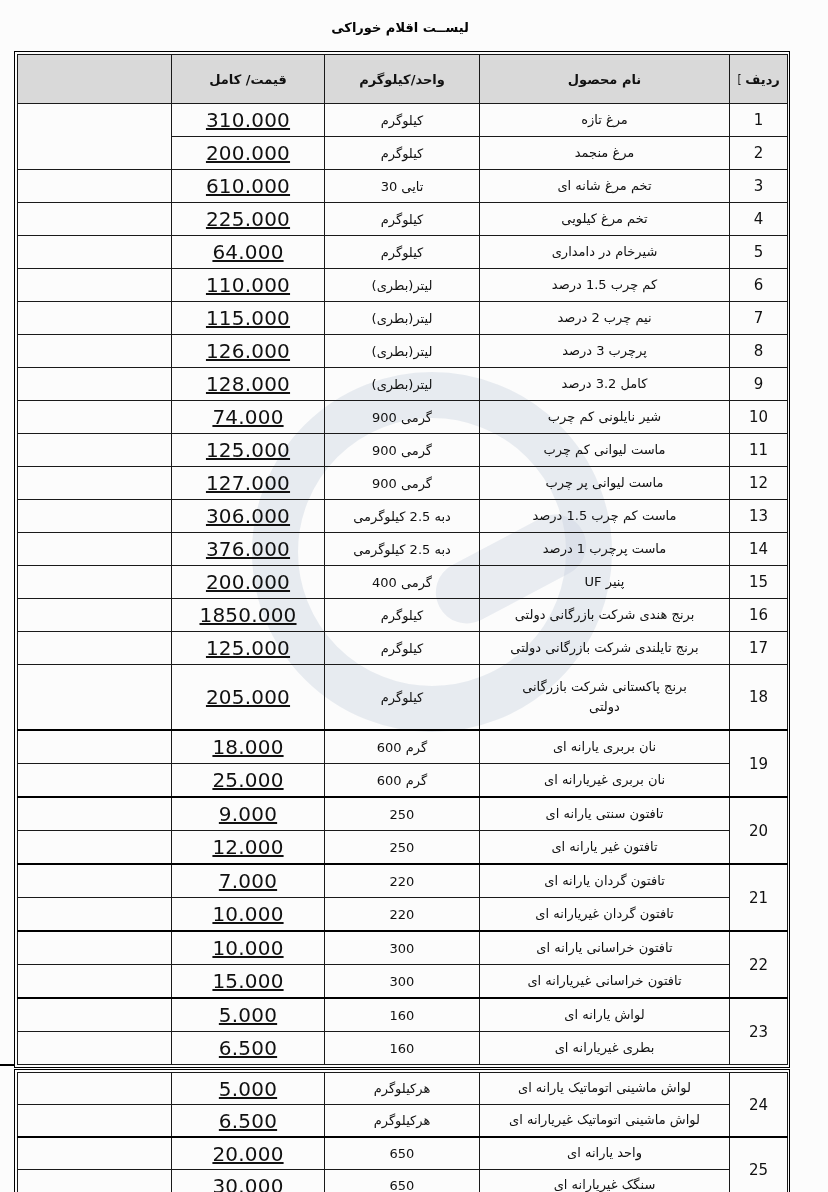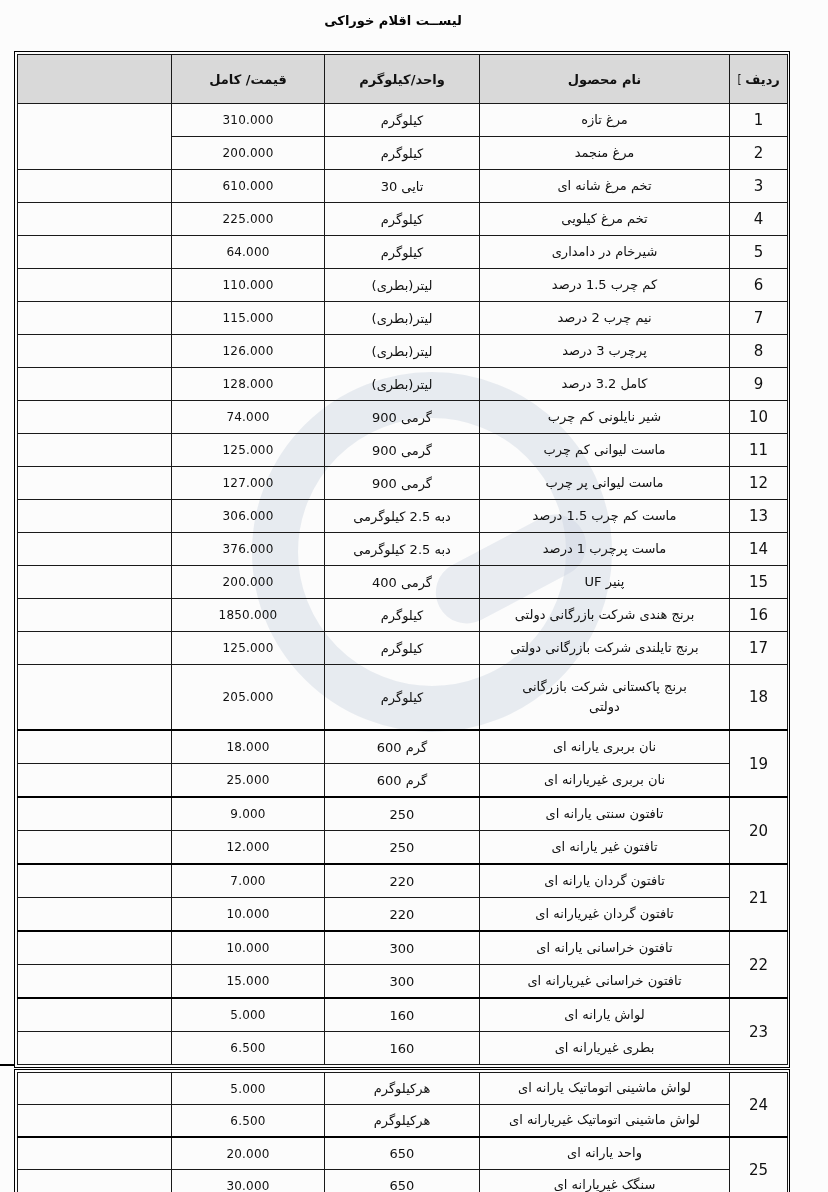--- a/index.html
+++ b/index.html
@@ -12,21 +12,21 @@
   .wm { position:absolute; z-index:0; pointer-events:none; }
   .wm-ring {
     left:252px; top:372px; width:268px; height:268px; border-radius:50%;
     border:46px solid rgba(202,211,224,0.42);
   }
   .wm-wedge {
     left:430px; top:538px; width:162px; height:62px; border-radius:32px;
     background:rgba(202,211,224,0.38); transform:rotate(-28deg);
   }
   .title {
-    position:absolute; top:8px; left:0; width:776px; margin:5px; z-index:2;
+    position:absolute; top:8px; left:0; width:776px; margin:12px; z-index:2;
     text-align:center; font-size:13px; font-weight:bold; color:#050505;
   }
   .tables { position:absolute; left:14px; top:51px; width:776px; z-index:1; }
   .table-frame { border:1px solid #000; padding:2px; }
   .frame-2 { margin-top:1px; }
   table.price-table {
     width:100%; border-collapse:collapse; table-layout:fixed;
     border:1px solid #000;
   }
   col.c-empty { width:154px; }
@@ -39,21 +39,21 @@
     text-align:center; vertical-align:middle;
   }
   thead th {
     background:#d9d9d9; height:48px; font-size:13px; font-weight:bold;
   }
   th.col-price, th.col-unit, th.col-name { direction:rtl; }
   .radif-wrap { display:inline-flex; align-items:center; gap:3px; }
   .cursor { font-weight:normal; font-size:13px; transform:scaleX(0.8); }
   td { height:32px; font-size:13px; }
   .frame-2 td { height:31px; }
-  td.col-price { font-size:12px; letter-spacing:0.2px; }
+  td.col-price { font-size:20px; letter-spacing:0.2px;text-decoration:underline; }
   td.col-radif { font-size:15px; }
   td.col-name  { direction:rtl; white-space:pre-line; line-height:1.55; }
   td.col-unit  { direction:rtl; }
   td.col-unit[dir="ltr"] { direction:ltr; }
   tr.two-line td { height:64px; }
   tr.group-cont td { border-top-color:#4a4a4a; }
   tr.heavy-top td { border-top:2px solid #000;margin-top:36px; }
   .page-tick { position:absolute; left:0; top:1064px; width:15px; height:2px; background:#000; z-index:2; }
 </style>
 </head>

